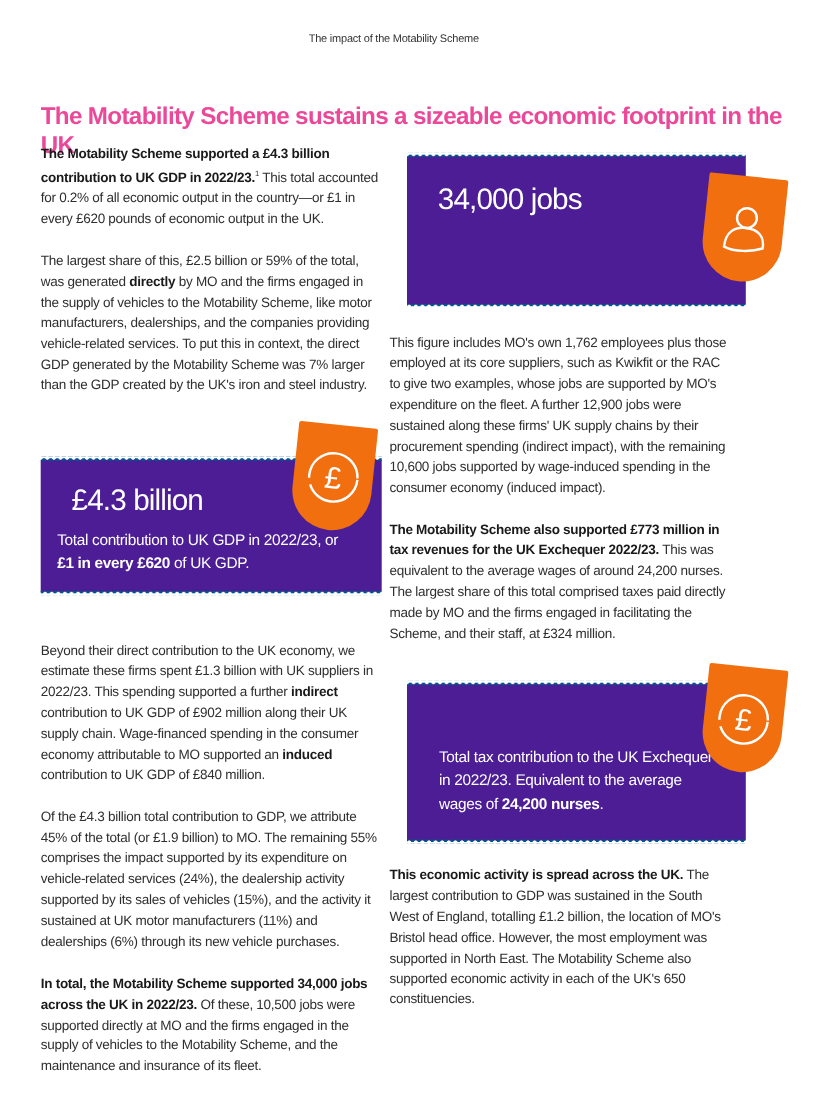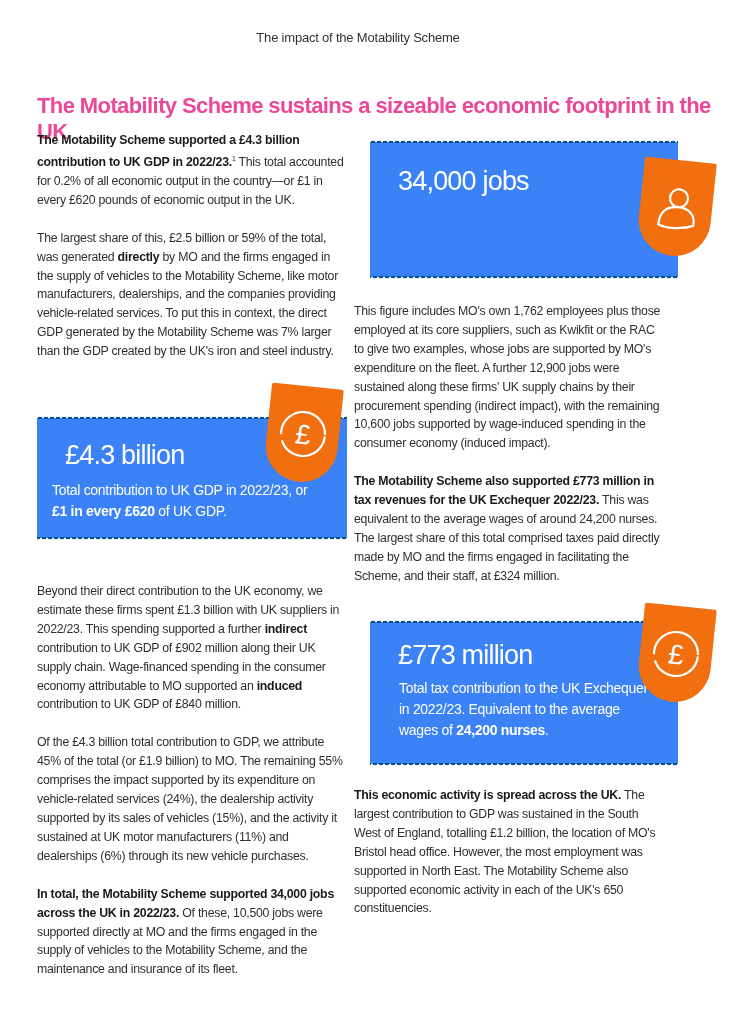--- a/index.html
+++ b/index.html
@@ -1,28 +1,28 @@
 <!DOCTYPE html>
 <html><head>
 <meta charset="utf-8">
 <style>
   html, body { margin: 0; padding: 0; background: #ffffff; }
   body { width: 745px; height: 1010px; position: relative; overflow: hidden;
          font-family: "Liberation Sans", sans-serif; color: #2b2b2b; }
   .running-head { position: absolute; top: 30px; left: 0; width: 716px; text-align: center;
-                  font-size: 13px; color: #333; letter-spacing: -0.2px; }
+                  font-size: 10px; color: #333; letter-spacing: -0.2px; }
   .headline { position: absolute; top: 93px; left: 37px; margin: 0; font-size: 22px; font-weight: bold;
               color: #ec4899; letter-spacing: -0.6px; }
   .col { position: absolute; width: 312px; font-size: 12.3px; line-height: 18.9px; letter-spacing: -0.25px; color: #2f2f2f; }
   .col p { margin: 0 0 19px 0; }
   .col b { color: #1a1a1a; margin-top: 12px; }
   .left { left: 37px; }
   .right { left: 354px; }
 
-  .stat { position: absolute; background: #3b82f6; color: #fff; }
+  .stat { position: absolute; background: #4c1d95; color: #fff; }
   .stat::before, .stat::after { content: ""; position: absolute; left: 0; right: 0; height: 4px;
       background: radial-gradient(circle at 3px 4px, #04528a 2.2px, transparent 2.6px) repeat-x; background-size: 6px 4px; }
   .stat::before { top: -3px; }
   .stat::after { bottom: -3px; transform: rotate(180deg); }
   .stat .num { position: absolute; font-size: 27px; letter-spacing: -0.8px; font-weight: normal; }
   .stat .desc { position: absolute; font-size: 14px; line-height: 21px; letter-spacing: -0.3px; }
   .stat .desc b { color: #fff; }
 
   .badge { position: absolute; width: 72px; height: 96px; background: #f26f0f;
            border-radius: 2px 2px 36px 36px; transform: rotate(6deg); }
@@ -77,21 +77,20 @@
 </div>
 
 <div class="col right" style="top:302px;">
   <p>This figure includes MO's own 1,762 employees plus those employed at its core suppliers, such as Kwikfit or the RAC to give two examples, whose jobs are supported by MO's expenditure on the fleet. A further 12,900 jobs were sustained along these firms' UK supply chains by their procurement spending (indirect impact), with the remaining 10,600 jobs supported by wage-induced spending in the consumer economy (induced impact).</p>
   <p>
     <b>The Motability Scheme also supported £773 million in tax revenues for the UK Exchequer 2022/23.</b><span> This was equivalent to the average wages of around 24,200 nurses. The largest share of this total comprised taxes paid directly made by MO and the firms engaged in facilitating the Scheme, and their staff, at £324 million.</span>
   </p>
 </div>
 
 <div class="stat" style="left:370px; top:622px; width:308px; height:142px;">
-  <div class="num" style="left:28px; top:18px;">£773 million</div>
   <div class="desc" style="left:29px; top:56px; width:260px;">
     <span>Total tax contribution to the UK Exchequer in 2022/23. Equivalent to the average wages of </span><b>24,200 nurses</b><span>.</span>
   </div>
 </div>
 <div class="badge" style="left:640px; top:606px;">
   <svg viewBox="0 0 60 60">
     <circle cx="30" cy="30" r="22" fill="none" stroke="#fff" stroke-width="2.2" stroke-dasharray="60 6 70 6"></circle>
     <text x="30" y="40" text-anchor="middle" font-size="28" font-family="Liberation Sans, sans-serif" fill="#fff">£</text>
   </svg>
 </div>

